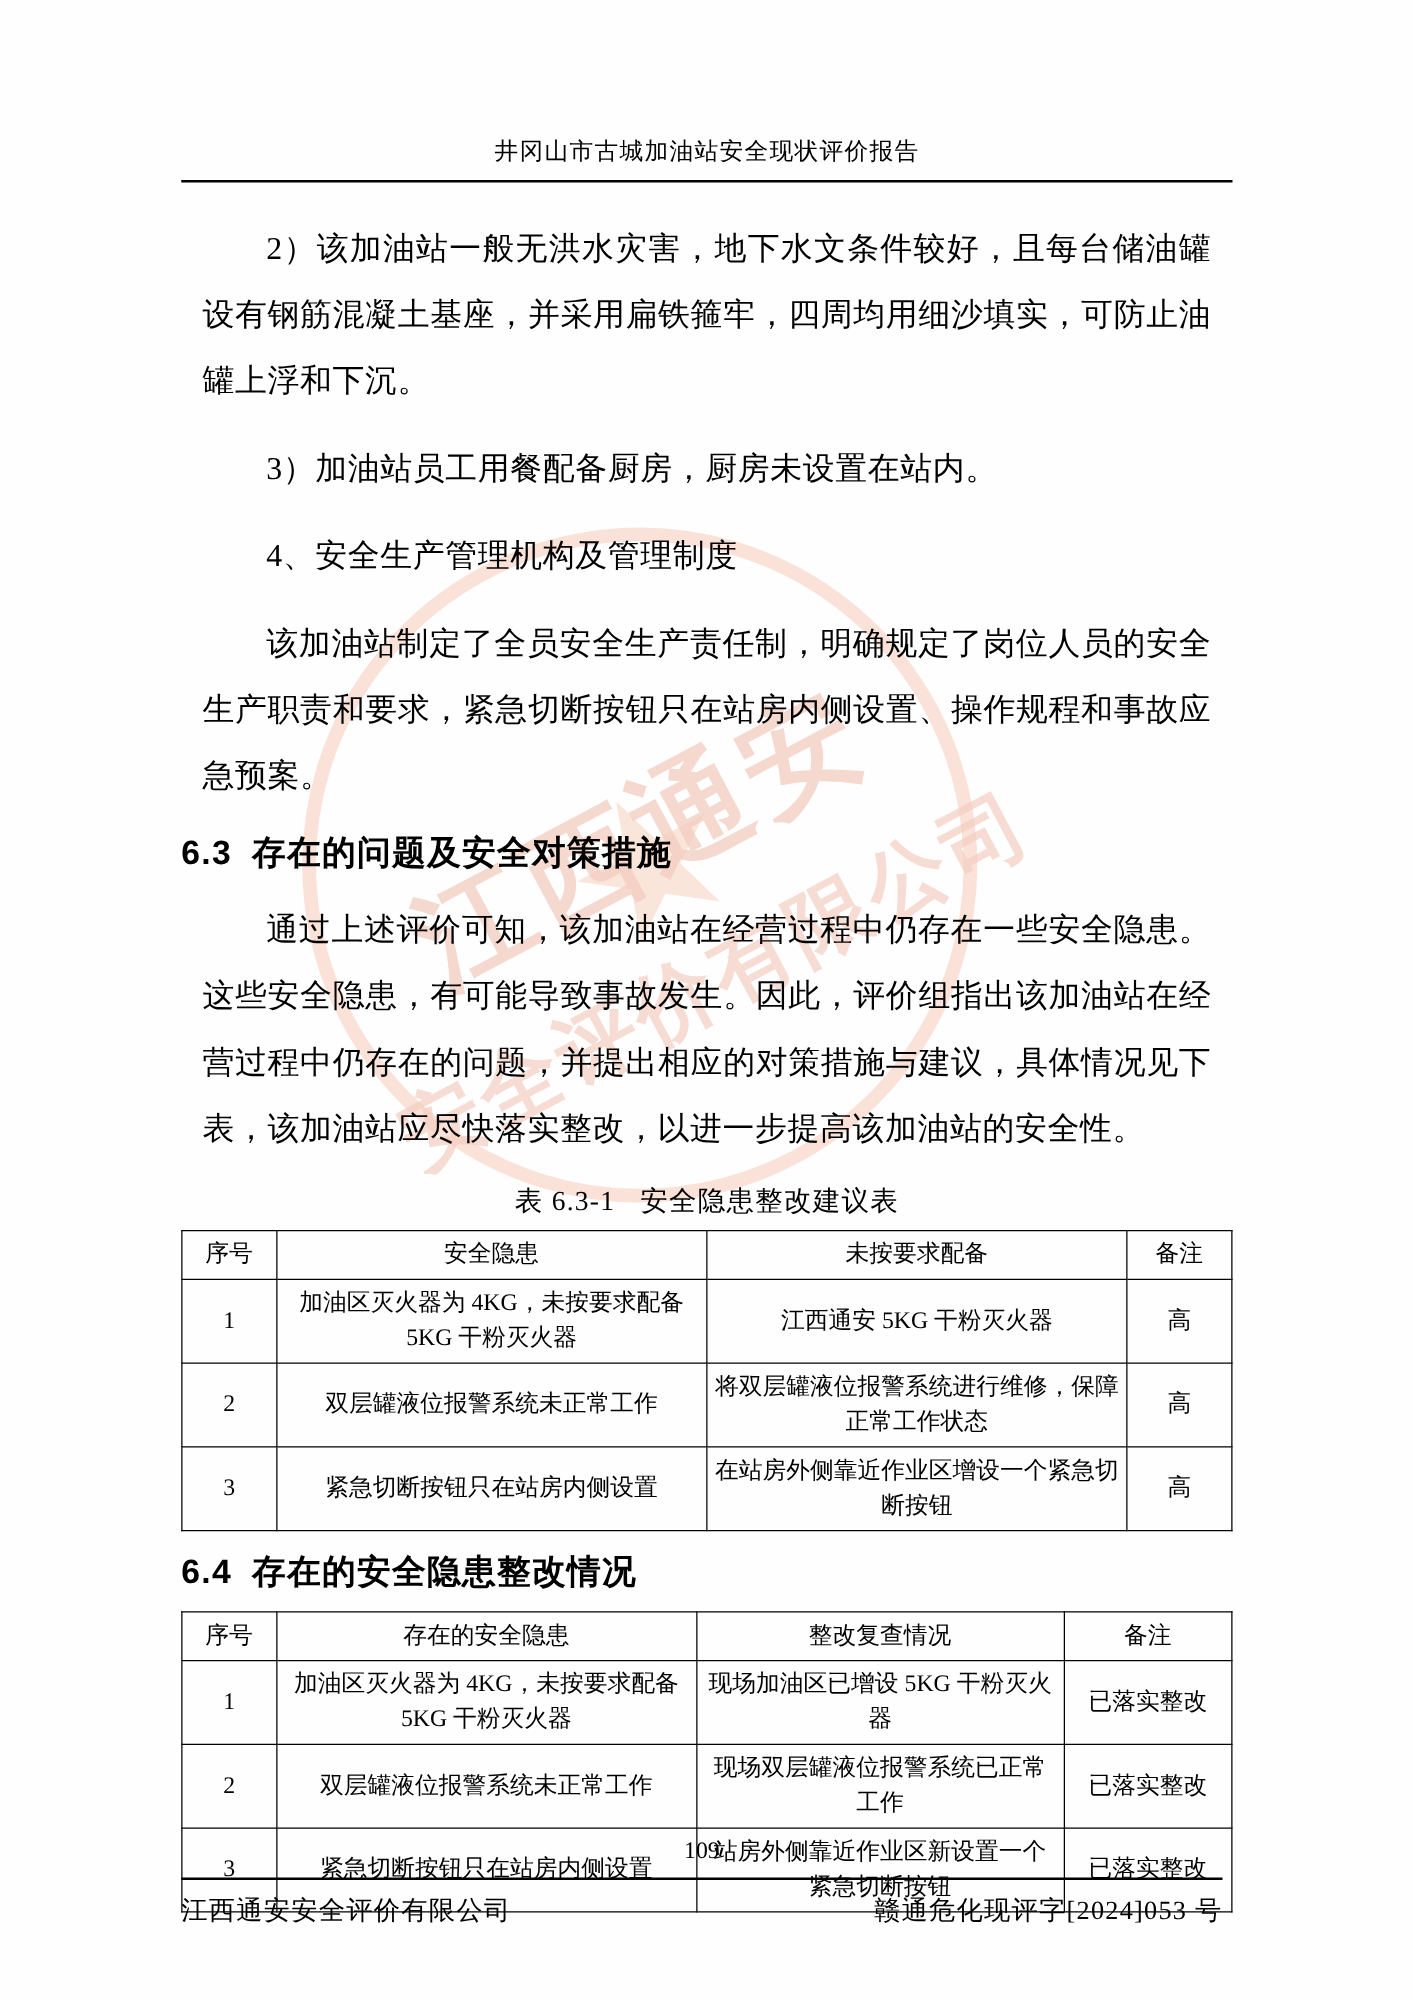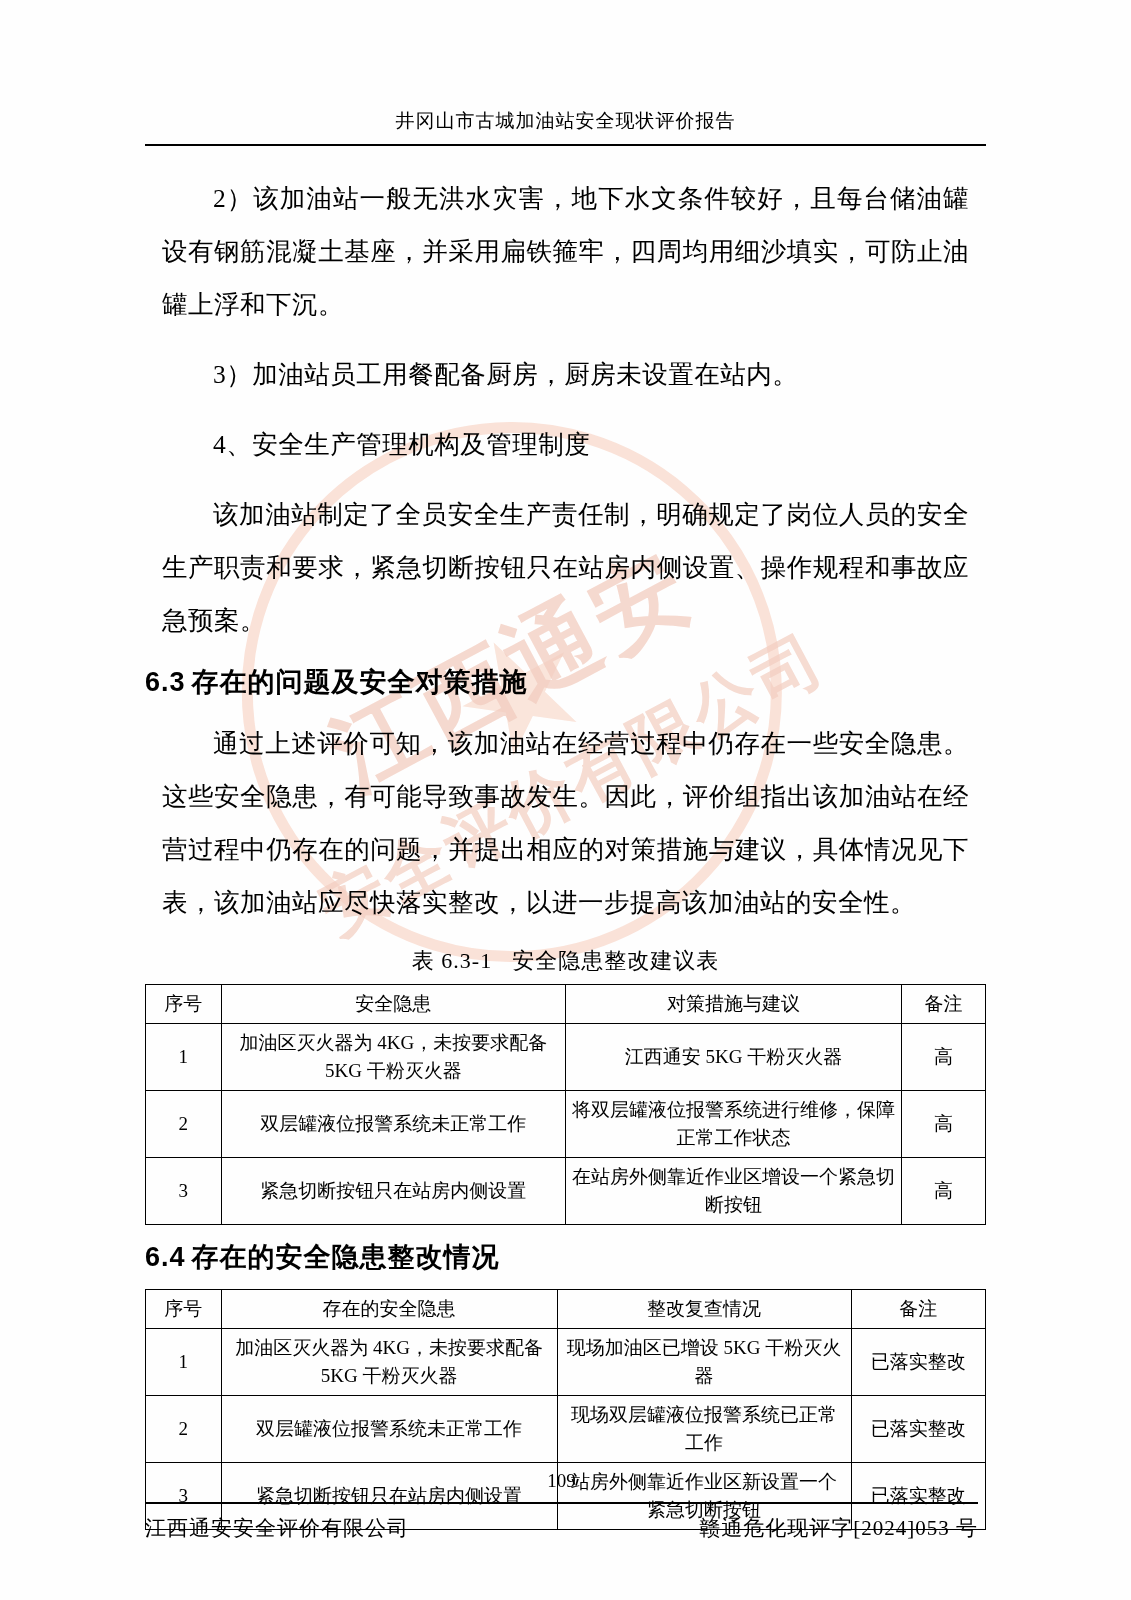--- a/index.html
+++ b/index.html
@@ -111,21 +111,21 @@
   }
   .para.first { margin-top: 26px; }
 
   .heading {
     font-family: "Liberation Sans", sans-serif;
     font-size: 27px;
     font-weight: bold;
     letter-spacing: 1px;
     margin: 14px 0 4px 0;
   }
-  .heading .num { margin-right: 6px; }
+  .heading .num { margin-right: 16px; }
 
   .table-caption {
     text-align: center;
     font-size: 22px;
     margin: 14px 0 8px 0;
     letter-spacing: 1px;
   }
   .table-caption .cap-num { margin-right: 20px; }
 
   
@@ -219,21 +219,21 @@
       <colgroup>
         <col class="c0">
           <col class="c1">
           <col class="c2">
           <col class="c3">
       </colgroup>
       <tbody>
         <tr>
           <td>序号</td>
           <td>安全隐患</td>
-          <td>对策措施与建议</td>
+          <td>未按要求配备</td>
           <td>备注</td>
         </tr>
         <tr>
           <td>1</td>
           <td>加油区灭火器为 4KG，未按要求配备 5KG 干粉灭火器</td>
           <td>江西通安 5KG 干粉灭火器</td>
           <td>高</td>
         </tr>
         <tr>
           <td>2</td>

